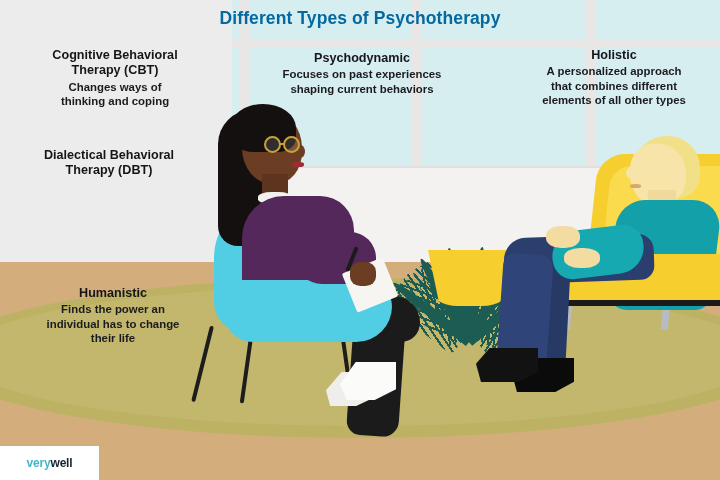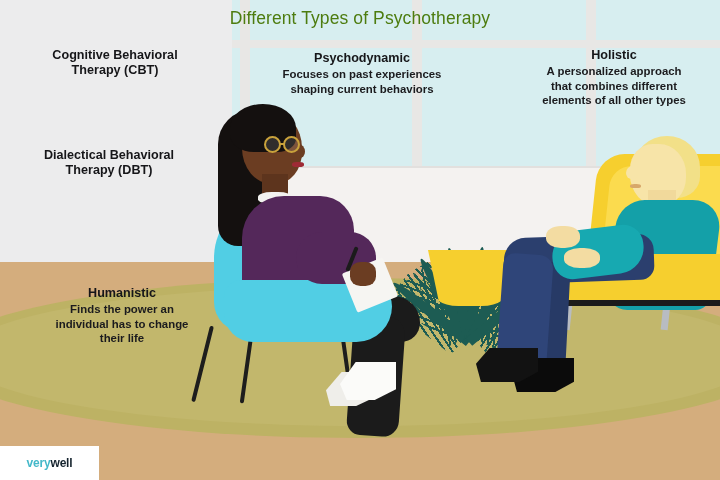--- a/index.html
+++ b/index.html
@@ -268,36 +268,36 @@
   .c-boot2 {
     position:absolute; left:46px; top:222px; width:62px; height:34px;
     background:#0b0b0b;
     clip-path:polygon(22% 0, 100% 0, 100% 70%, 70% 100%, 8% 100%, 0 46%);
   }
 
   
   .title {
     position:absolute; left:0; right:0; top:8px;
     text-align:center;
-    font-size:17.5px; font-weight:normal; color:#4d7c0f;
+    font-size:17.5px; font-weight:bold; color:#0369a1;
     letter-spacing:0.1px;
   }
   .block { position:absolute; text-align:center; color:#17171a; }
   .block .bt {
     font-size:12.6px; font-weight:bold; line-height:1.22;
     color:#161619;
   }
   .block .bd {
     font-size:11.4px; font-weight:bold; line-height:1.24; margin-top:1px;
     color:#1b1b1e;
   }
 
   #blk-cbt        { left:6px;   top:48px;  width:218px; }
   #blk-dbt        { left:2px;   top:148px; width:214px; }
-  #blk-humanistic { left:21px;   top:286px; width:202px; }
+  #blk-humanistic { left:12px;   top:286px; width:202px; }
   #blk-psycho     { left:248px; top:51px;  width:228px; }
   #blk-holistic   { left:508px; top:48px;  width:212px; }
 
   
   .logo-box {
     position:absolute; left:0; top:446px; width:99px; height:34px;
     background:#ffffff;
     display:flex; align-items:center; justify-content:center;
   }
   .logo-text { font-size:12px; font-weight:bold; letter-spacing:-0.2px; }
@@ -385,20 +385,21 @@
 
     <div class="c-arm"></div>
     <div class="c-hand2"></div>
     <div class="c-hand"></div>
   </div>
 
   <div class="title">Different Types of Psychotherapy</div>
 
   <div class="block" id="blk-cbt">
     <div class="bt">Cognitive Behavioral<br>Therapy (CBT)</div>
+    <div class="bd">Changes ways of<br>thinking and coping</div>
   </div>
 
   <div class="block" id="blk-dbt">
     <div class="bt">Dialectical Behavioral<br>Therapy (DBT)</div>
   </div>
 
   <div class="block" id="blk-humanistic">
     <div class="bt">Humanistic</div>
     <div class="bd">Finds the power an<br>individual has to change<br>their life</div>
   </div>

